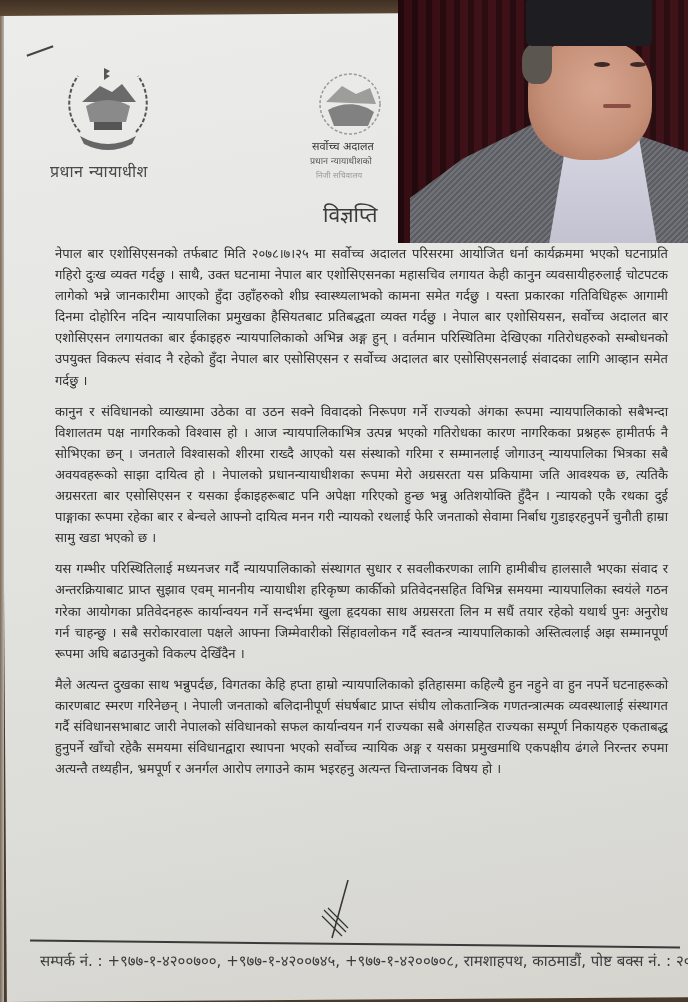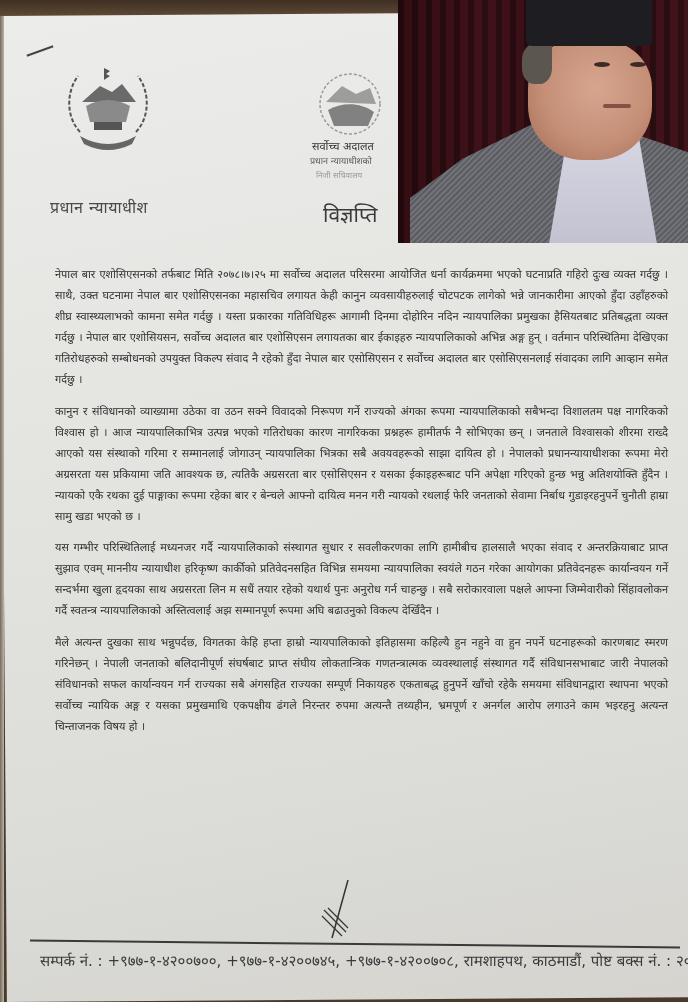--- a/index.html
+++ b/index.html
@@ -27,21 +27,21 @@
     background: #444; transform: rotate(-20deg);
   }
   .emblem-left {
     position: absolute; left: 60px; top: 62px; width: 96px; height: 92px;
   }
   .emblem-right {
     position: absolute; left: 306px; top: 68px; width: 84px; height: 116px;
   }
   .cj-title {
     position: absolute; left: 50px; top: 160px;
-    font-size: 16px; color: #4a4a4a; letter-spacing: 0.5px; margin-top: 36px;
+    font-size: 16px; color: #4a4a4a; letter-spacing: 0.5px;
   }
   .notice-title {
     position: absolute; left: 323px; top: 200px;
     font-size: 21px; color: #3a3a3a;
   }
   .photo {
     position: absolute; left: 398px; top: 0; width: 290px; height: 243px;
     background: linear-gradient(90deg, #2a0b10 0%, #3a1117 30%, #2b0c12 60%, #3b1419 100%);
     overflow: hidden;
   }
@@ -81,23 +81,22 @@
     clip-path: polygon(45% 0, 52% 10%, 60% 100%, 0 100%, 0 60%, 18% 30%);
   }
   .photo .coat-r {
     position: absolute; left: 225px; top: 130px; width: 70px; height: 120px;
     background: repeating-linear-gradient(135deg, #5b5d62 0 2px, #707277 2px 4px);
     clip-path: polygon(0 0, 100% 20%, 100% 100%, 40% 100%);
   }
   .body-text {
     position: absolute; left: 55px; top: 243px; width: 613px;
     font-family: "DejaVu Sans", sans-serif;
-    font-size: 11px; line-height: 21.1px; color: #2f2f2f;
+    font-size: 13px; line-height: 21.1px; color: #2f2f2f;
     text-align: justify;
-    margin-top: 21px;
   }
   .body-text p { margin: 0 0 10px 0; }
   .signature {
     position: absolute; left: 318px; top: 880px; width: 50px; height: 60px;
   }
   .footer-rule {
     position: absolute; left: 30px; top: 943px; width: 650px; height: 2px;
     background: #3a3a3a; transform: rotate(0.6deg);
   }
   .footer {

